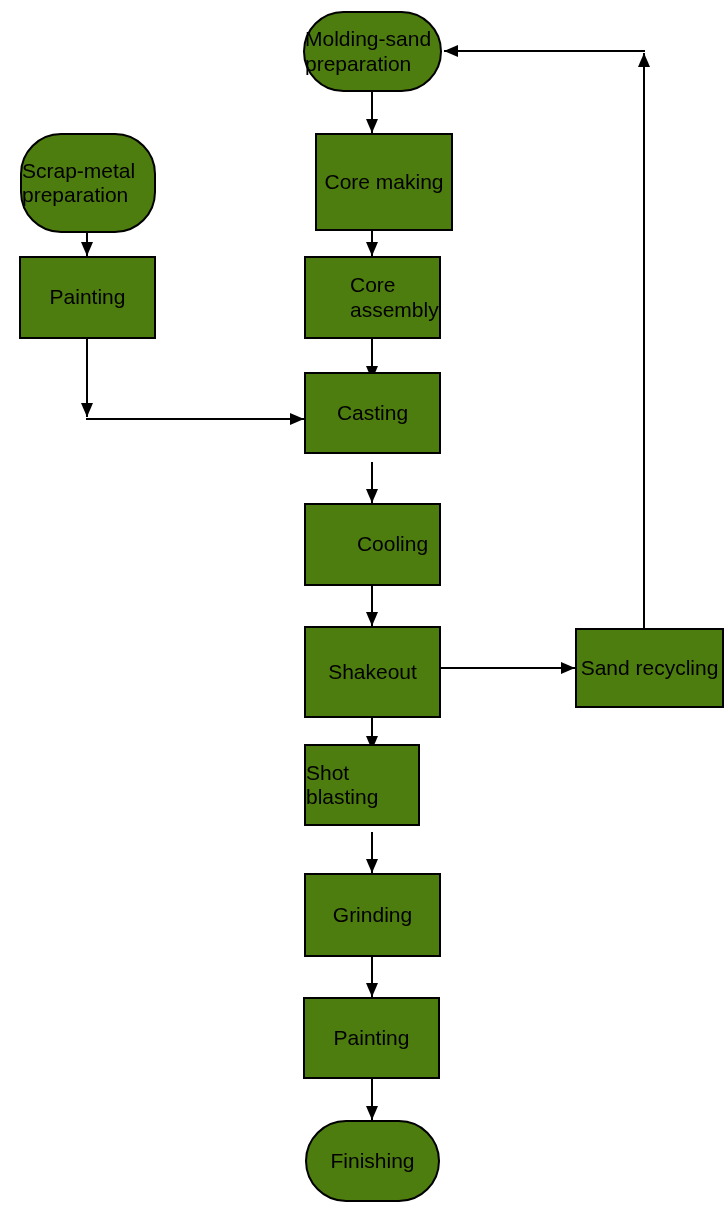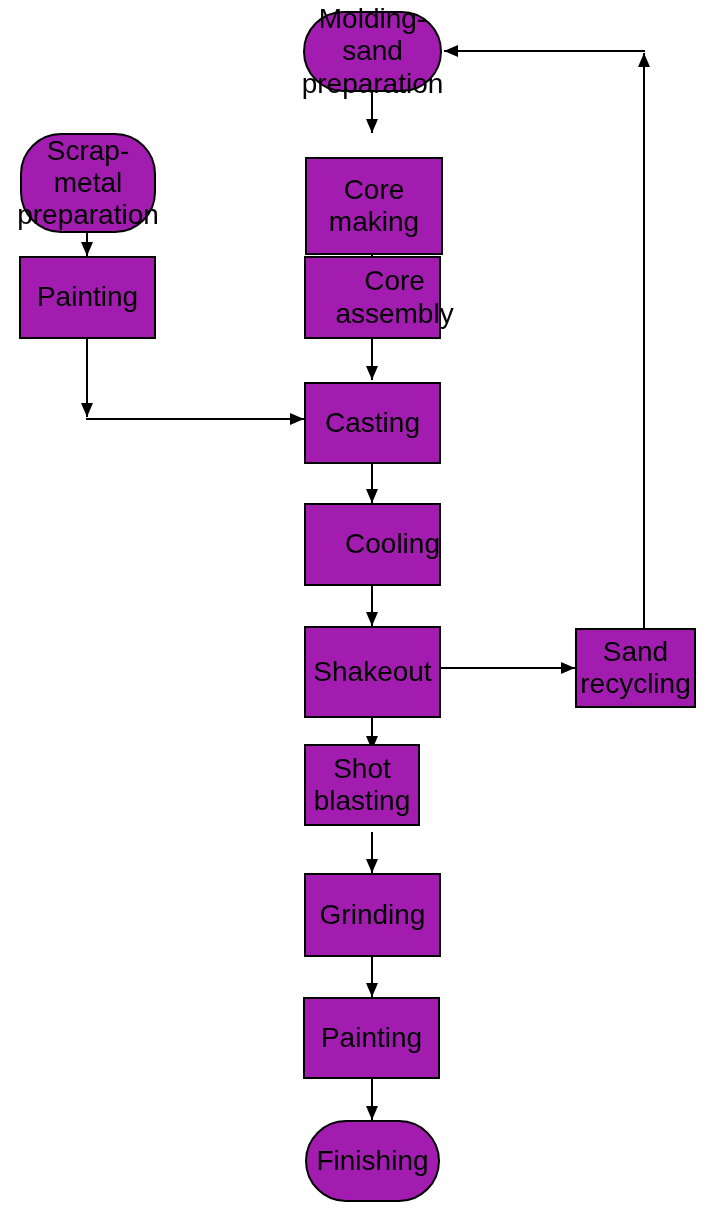--- a/index.html
+++ b/index.html
@@ -11,27 +11,26 @@
     overflow:hidden;
   }
   .connector-layer {
     position:absolute; left:0; top:0;
     width:724px; height:1214px;
   }
   .node {
     position:absolute;
     box-sizing:border-box;
     border:2px solid #000000;
-    background:#a21caf;
+    background:#4d7c0f;
     color:#000000;
     display:flex;
     align-items:center;
     justify-content:center;
-    text-align:center;
-    font-size:28px;
+    font-size:21px;
     line-height:1.15;
     padding:0;
   }
   .terminator { border-radius:41px; }
 </style>
 </head>
 <body>
 
 <div class="canvas">
 
@@ -57,33 +56,33 @@
       <line x1="441" y1="668" x2="575" y2="668" marker-end="url(#arrow)"></line>
       <line x1="644" y1="628" x2="644" y2="53" marker-end="url(#arrow)"></line>
       <line x1="645" y1="51" x2="444" y2="51" marker-end="url(#arrow)"></line>
     </g>
   </svg>
 
   <div class="node terminator" style="left:303px; top:11px;  width:139px; height:81px;">Molding-sand preparation</div>
 
   <div class="node terminator" style="left:20px;  top:133px; width:136px; height:100px;">Scrap-metal preparation</div>
 
-  <div class="node" style="left:305px; top:133px; width:138px; height:98px;margin-top:24px;">Core making</div>
+  <div class="node" style="left:315px; top:133px; width:138px; height:98px;">Core making</div>
 
   <div class="node" style="left:19px;  top:256px; width:137px; height:83px;">Painting</div>
 
   <div class="node" style="left:304px; top:256px; width:137px; height:83px;padding-left:44px;">Core assembly</div>
 
-  <div class="node" style="left:304px; top:382px; width:137px; height:82px;">Casting</div>
+  <div class="node" style="left:304px; top:372px; width:137px; height:82px;">Casting</div>
 
   <div class="node" style="left:304px; top:503px; width:137px; height:83px;padding-left:40px;">Cooling</div>
 
   <div class="node" style="left:304px; top:626px; width:137px; height:92px;">Shakeout</div>
 
-  <div class="node" style="left:575px; top:628px; width:121px; height:80px;">Sand recycling</div>
+  <div class="node" style="left:575px; top:628px; width:149px; height:80px;">Sand recycling</div>
 
   <div class="node" style="left:304px; top:744px; width:116px; height:82px;">Shot blasting</div>
 
   <div class="node" style="left:304px; top:873px; width:137px; height:84px;">Grinding</div>
 
   <div class="node" style="left:303px; top:997px; width:137px; height:82px;">Painting</div>
 
   <div class="node terminator" style="left:305px; top:1120px; width:135px; height:82px;">Finishing</div>
 
 </div>

